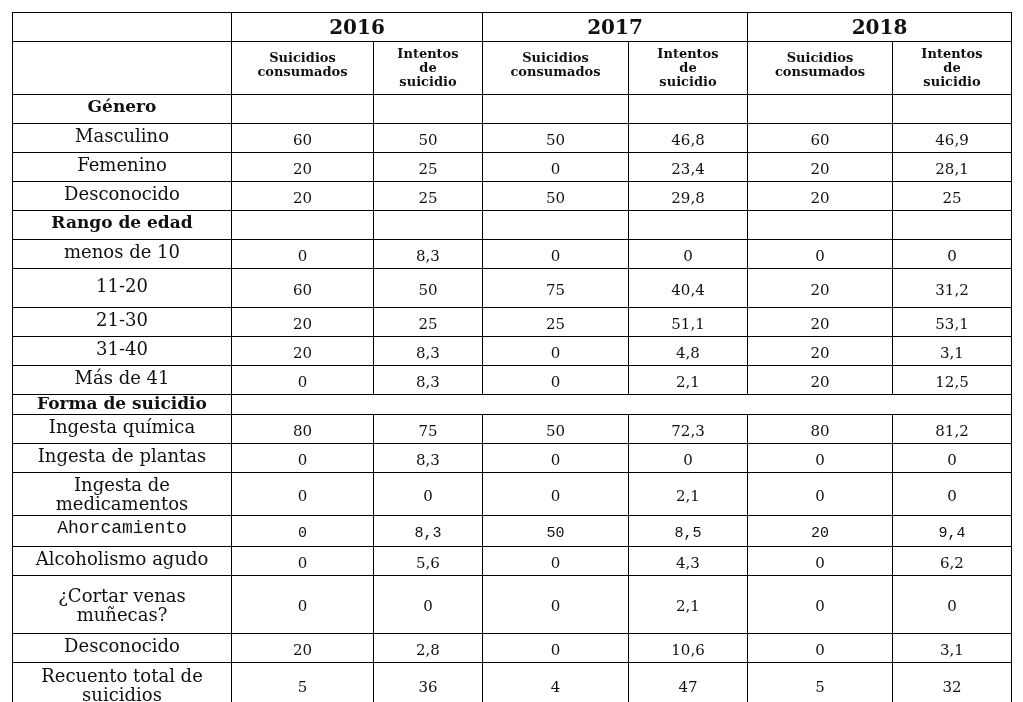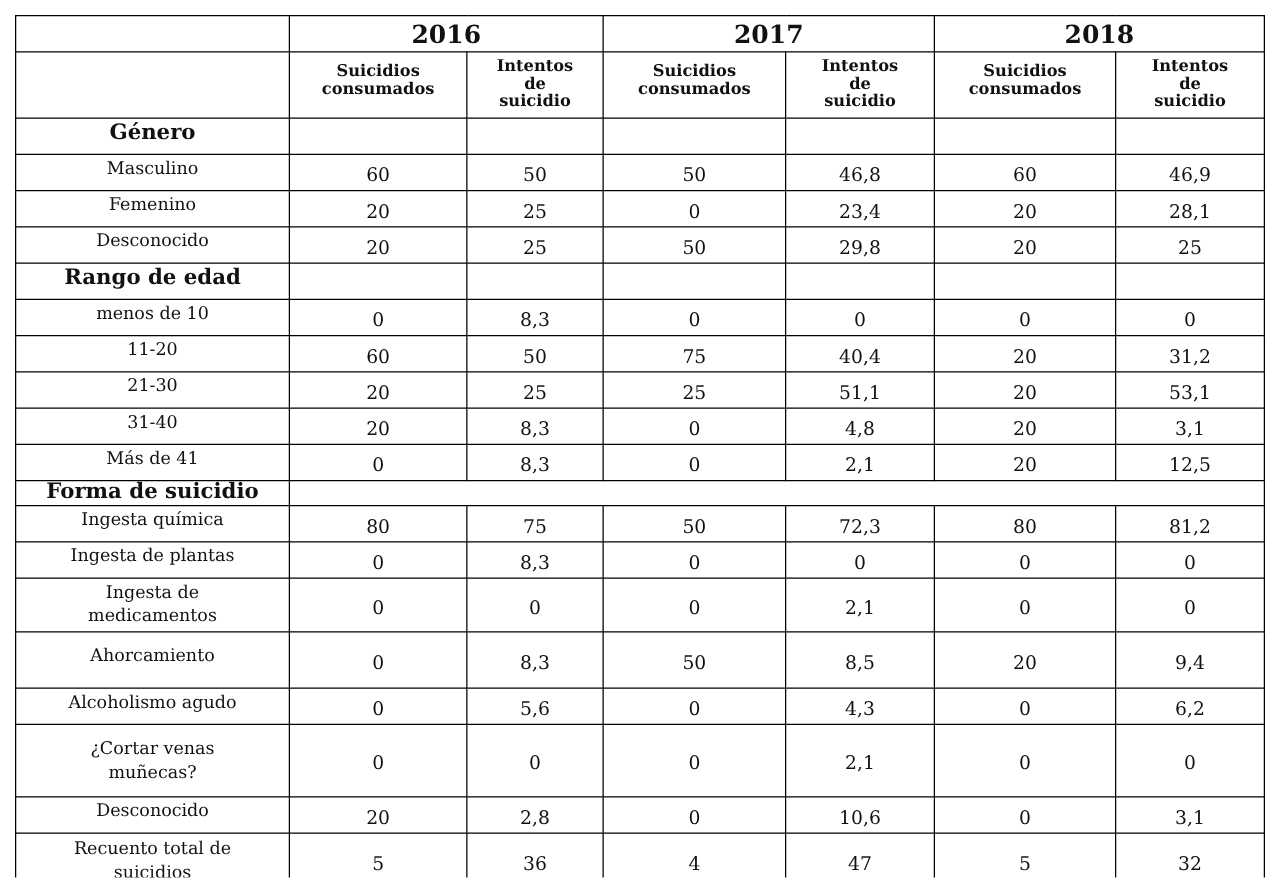--- a/index.html
+++ b/index.html
@@ -3,21 +3,21 @@
 <meta charset="utf-8">
 <style>
   html, body { margin:0; padding:0; background:#ffffff; }
   body { width:1023px; height:702px; position:relative; overflow:hidden;
          font-family:"DejaVu Serif","Liberation Serif",serif; color:#111; }
   table { position:absolute; left:12px; top:12px; border-collapse:collapse; table-layout:fixed; }
   td { border:1px solid #000; padding:0; text-align:center; vertical-align:middle; font-size:15px; line-height:17px; }
   .year { font-weight:bold; font-size:20px; }
   .sub { font-weight:bold; font-size:13px; line-height:14px; }
   .section { font-weight:bold; font-size:17px; }
-  .label { font-size:14px; line-height:19px; }
+  .label { font-size:18px; line-height:19px; }
   .val { padding-top:4px; }
 </style>
 </head>
 <body>
 
 <table>
   <colgroup>
     <col style="width:219px">
       <col style="width:142px">
       <col style="width:109px">
@@ -89,21 +89,21 @@
       </tr>
       <tr style="height: 29px;">
         <td class="label" style="padding-bottom: 6px;">menos de 10</td>
         <td class="val">0</td>
         <td class="val">8,3</td>
         <td class="val">0</td>
         <td class="val">0</td>
         <td class="val">0</td>
         <td class="val">0</td>
       </tr>
-      <tr style="height: 29px;">
+      <tr style="height: 39px;">
         <td class="label" style="padding-bottom: 6px;">11-20</td>
         <td class="val">60</td>
         <td class="val">50</td>
         <td class="val">75</td>
         <td class="val">40,4</td>
         <td class="val">20</td>
         <td class="val">31,2</td>
       </tr>
       <tr style="height: 29px;">
         <td class="label" style="padding-bottom: 6px;">21-30</td>
@@ -156,21 +156,21 @@
       </tr>
       <tr style="height: 43px;">
         <td class="label"><span>Ingesta de</span><br><span>medicamentos</span></td>
         <td class="val">0</td>
         <td class="val">0</td>
         <td class="val">0</td>
         <td class="val">2,1</td>
         <td class="val">0</td>
         <td class="val">0</td>
       </tr>
-      <tr style="height: 45px;">
+      <tr style="height: 31px; font-family: Liberation Mono, monospace;">
         <td class="label" style="padding-bottom: 6px;">Ahorcamiento</td>
         <td class="val">0</td>
         <td class="val">8,3</td>
         <td class="val">50</td>
         <td class="val">8,5</td>
         <td class="val">20</td>
         <td class="val">9,4</td>
       </tr>
       <tr style="height: 29px;">
         <td class="label" style="padding-bottom: 6px;">Alcoholismo agudo</td>

